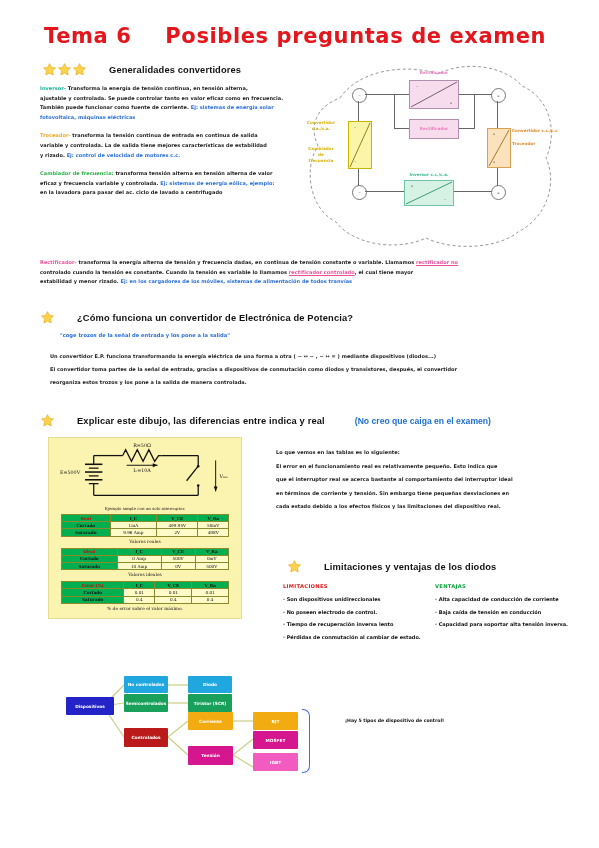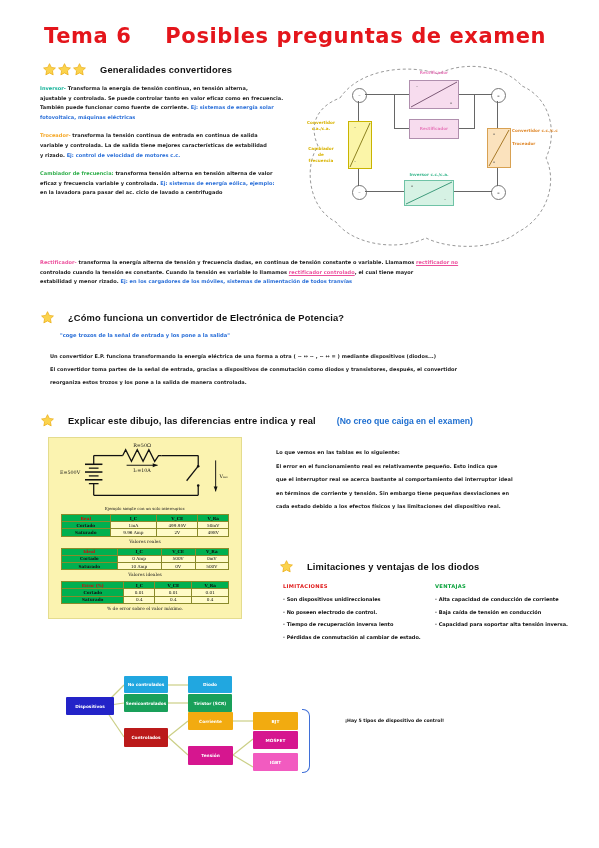--- a/index.html
+++ b/index.html
@@ -6,21 +6,21 @@
   body{width:599px;height:848px;font-family:"Liberation Sans",sans-serif;-webkit-font-smoothing:none;}
   .page{position:relative;width:599px;height:848px;background:#fff;overflow:hidden;}
 
   
   .title{position:absolute;left:44px;top:24px;width:520px;color:#e4151b;
     font-family:"DejaVu Sans",sans-serif;font-weight:bold;font-size:21px;letter-spacing:.6px;}
   .title .t-a{display:inline-block;}
   .title .t-b{display:inline-block;margin-left:34px;}
 
   
-  .sec{position:absolute;display:flex;align-items:center;gap:13px;}
+  .sec{position:absolute;display:flex;align-items:center;gap:22px;}
   .sec .lbl{font-size:9.3px;color:#111;font-weight:600;letter-spacing:.15px;}
   .sec .note{font-size:8.6px;color:#1f6fd0;margin-left:8px;font-weight:600;}
   .stars{display:flex;gap:0px;}
   .star{width:15px;height:15px;display:block;}
 
   
   .ptxt{position:absolute;font-size:5.0px;line-height:1.92;color:#1a1a1a;
     font-family:"DejaVu Sans",sans-serif;font-weight:bold;letter-spacing:.05px;}
   .ptxt p{margin:0 0 2px 0;}
   .kw-green{color:#17b39a;}
@@ -350,21 +350,21 @@
   </div>
 
   <div class="ptxt" style="left:276px;top:446px;width:300px;line-height:2.7;">
     <div>Lo que vemos en las tablas  es lo siguiente:</div>
     <div>El error en el funcionamiento real es relativamente pequeño. Esto indica que</div>
     <div>que el interruptor real se acerca bastante al comportamiento del interruptor ideal</div>
     <div>en términos de corriente y tensión. Sin embargo tiene pequeñas desviaciones en</div>
     <div>cada estado debido a  los efectos físicos y las limitaciones del dispositivo real.</div>
   </div>
 
-  <div class="sec" style="left:279px;top:559px;">
+  <div class="sec" style="left:287px;top:559px;">
     <span class="stars">
       <svg class="star" viewBox="0 0 24 24">
           <path d="M12 2.6l2.9 6 6.6.9-4.8 4.6 1.2 6.5-5.9-3.1-5.9 3.1 1.2-6.5L2.5 9.5l6.6-.9z" fill="#fbd34d" stroke="#e8a400" stroke-width="1"></path>
         </svg>
     </span>
     <span class="lbl">Limitaciones y ventajas de los diodos</span>
   </div>
 
   <div class="dcol" style="left:283px;top:580px;width:150px;">
     <div class="dhead red">LIMITACIONES</div>

